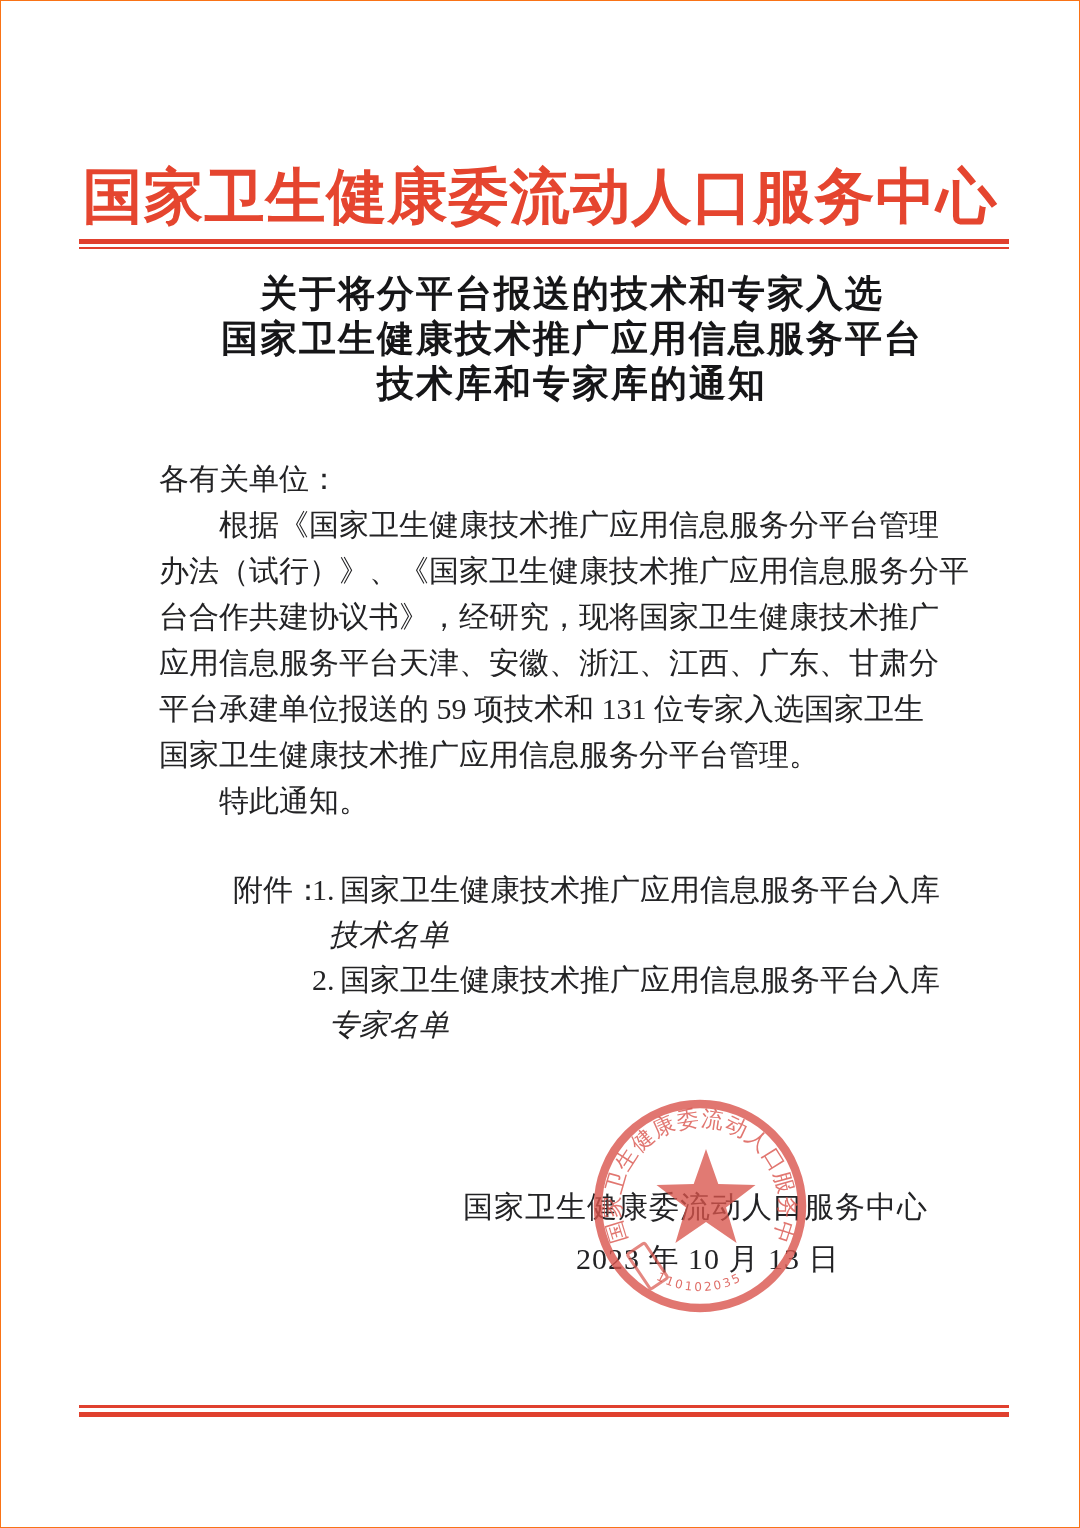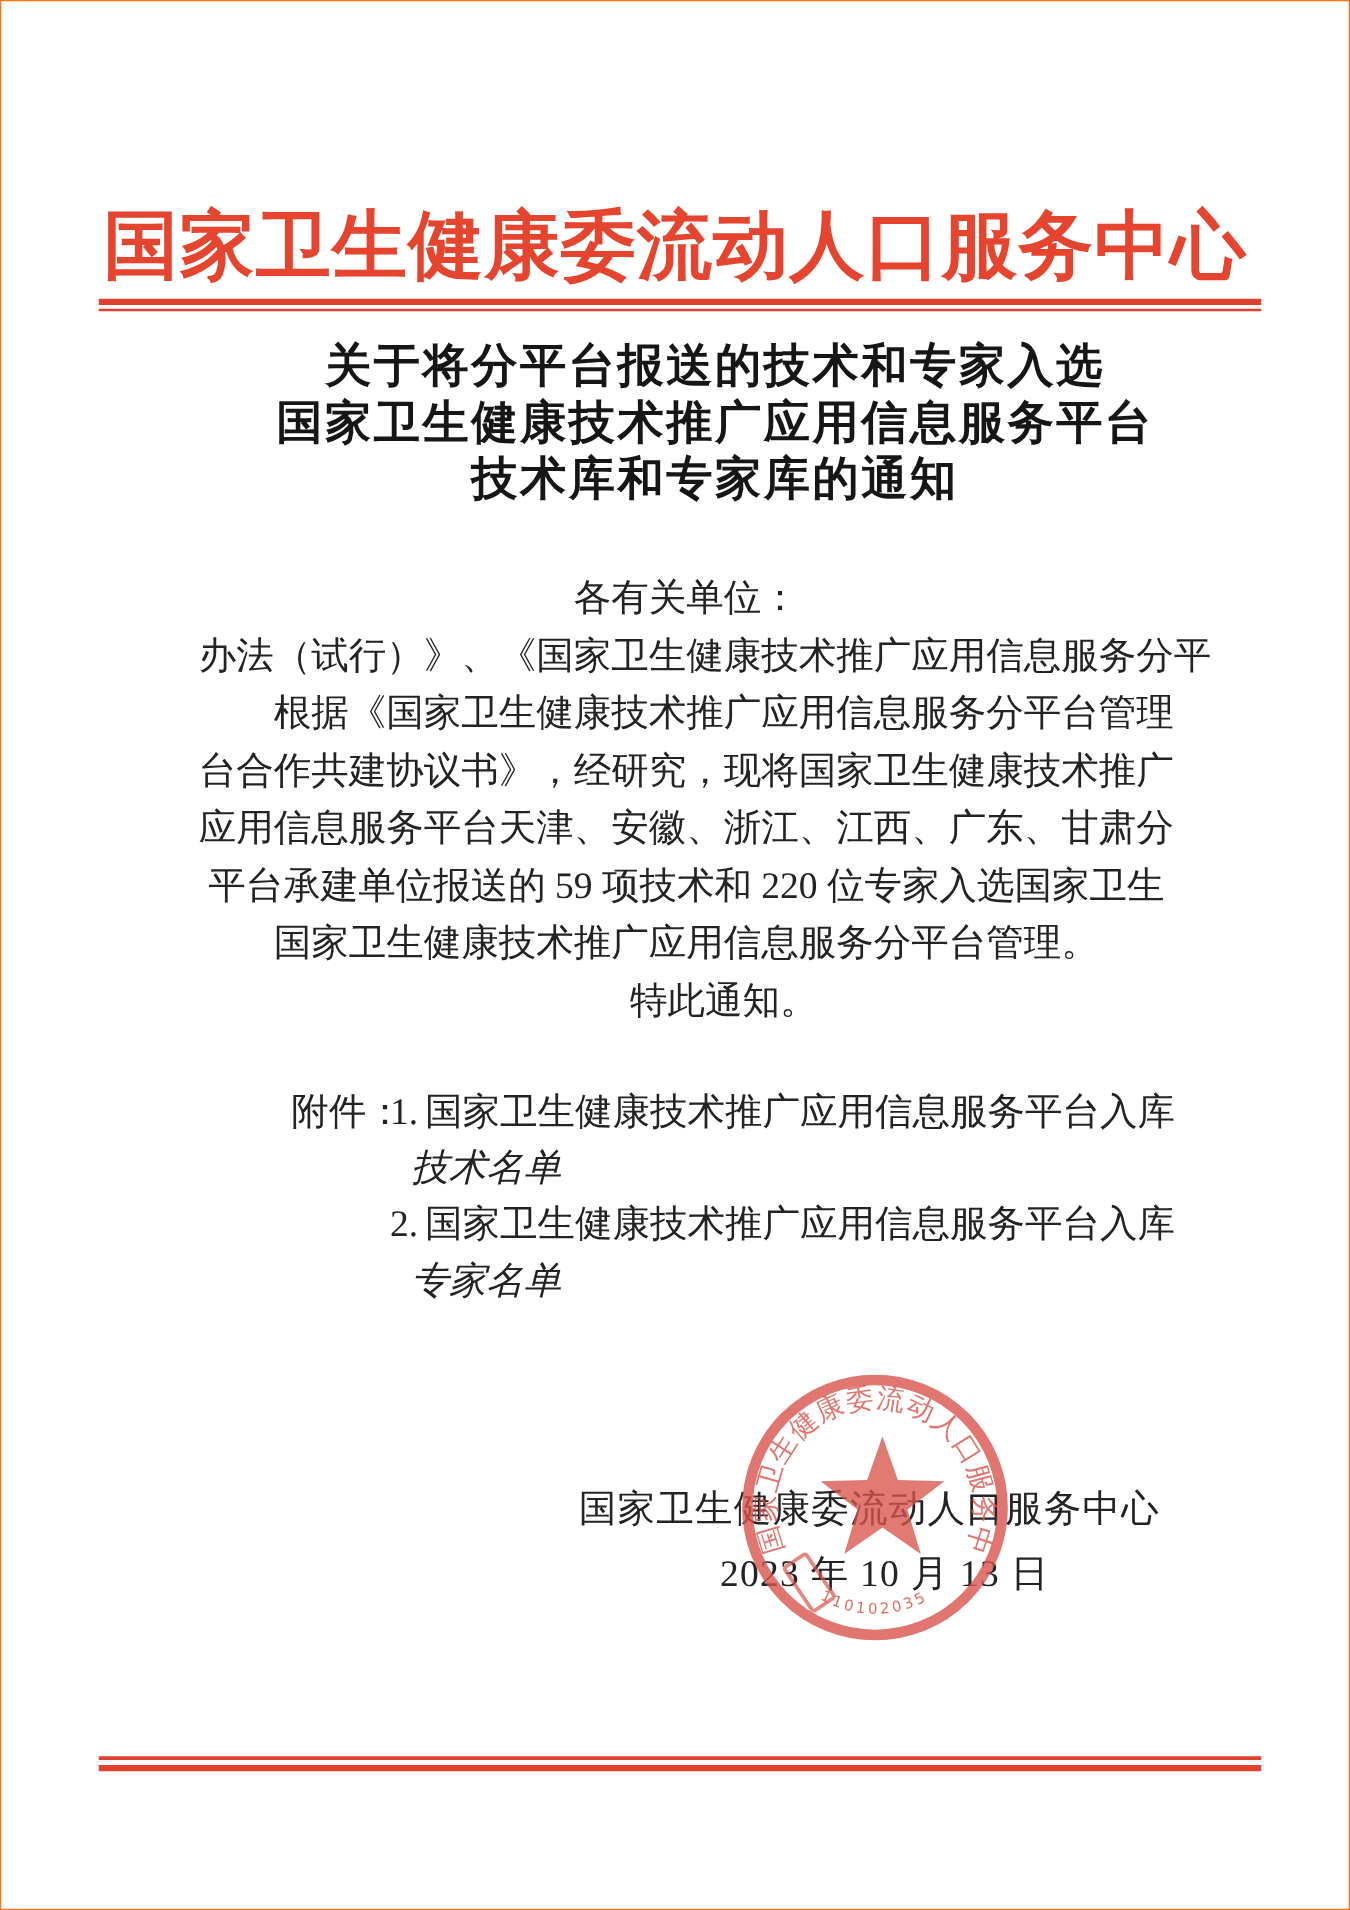--- a/index.html
+++ b/index.html
@@ -34,21 +34,20 @@
     line-height:45px;letter-spacing:2px;
     color:#161618;
     padding-left:32px;
   }
   .doc-title div{white-space:nowrap;}
   
   .body-text{
     position:absolute;top:455px;left:158px;width:780px;
     font-size:30px;line-height:46px;
     color:#232325;
-    text-align:center;
   }
   .body-line{white-space:nowrap;}
   .indent{text-indent:60px;}
   
   .attachments{
     position:absolute;top:866px;left:158px;width:800px;
     font-size:30px;line-height:45px;color:#232325;
   }
   .attach-row{display:flex;white-space:nowrap;justify-content:center;}
   .attach-spacer,.attach-label{width:79px;margin-left:55px;flex:0 0 auto;}
@@ -82,25 +81,25 @@
   </div>
 
   <div class="doc-title">
     <div>关于将分平台报送的技术和专家入选</div>
     <div>国家卫生健康技术推广应用信息服务平台</div>
     <div>技术库和专家库的通知</div>
   </div>
 
   <div class="body-text">
     <div class="body-line">各有关单位：</div>
+    <div class="body-line indent">根据《国家卫生健康技术推广应用信息服务分平台管理</div>
     <div class="body-line">办法（试行）》、《国家卫生健康技术推广应用信息服务分平</div>
-    <div class="body-line indent">根据《国家卫生健康技术推广应用信息服务分平台管理</div>
     <div class="body-line">台合作共建协议书》，经研究，现将国家卫生健康技术推广</div>
     <div class="body-line">应用信息服务平台天津、安徽、浙江、江西、广东、甘肃分</div>
-    <div class="body-line">平台承建单位报送的 59 项技术和 220 位专家入选国家卫生</div>
+    <div class="body-line">平台承建单位报送的 59 项技术和 131 位专家入选国家卫生</div>
     <div class="body-line">国家卫生健康技术推广应用信息服务分平台管理。</div>
     <div class="body-line indent">特此通知。</div>
   </div>
 
   <div class="attachments">
     <div class="attach-row">
       <span class="attach-label">附件：</span>
       <span class="attach-num">1.</span>
       <span>国家卫生健康技术推广应用信息服务平台入库</span>
     </div>

